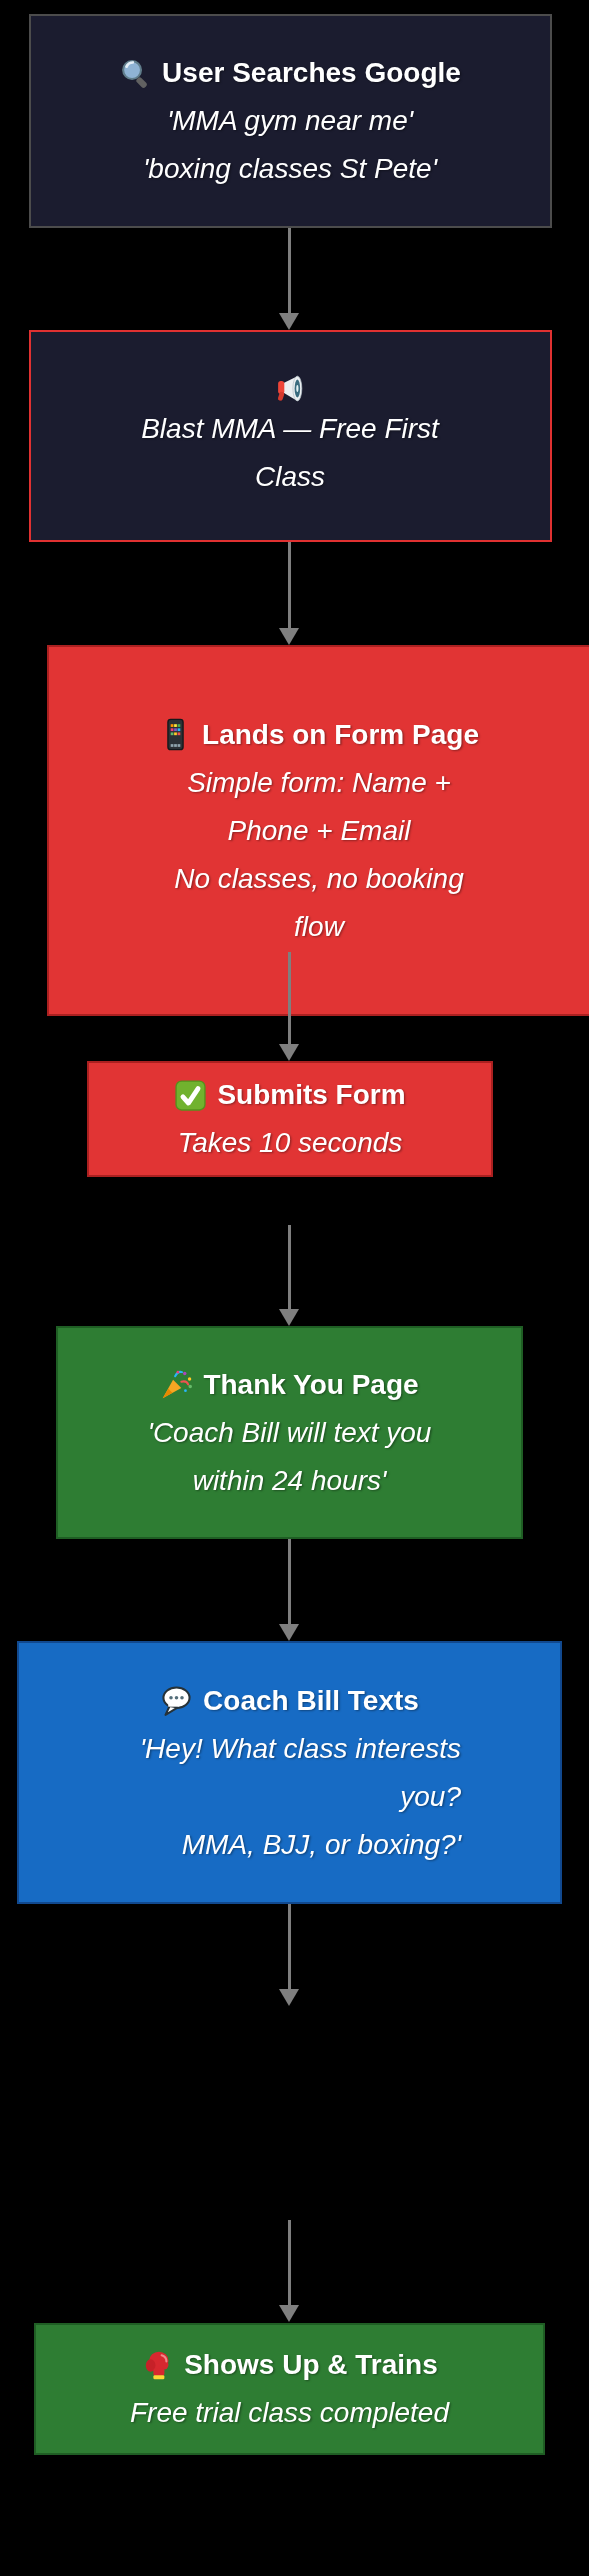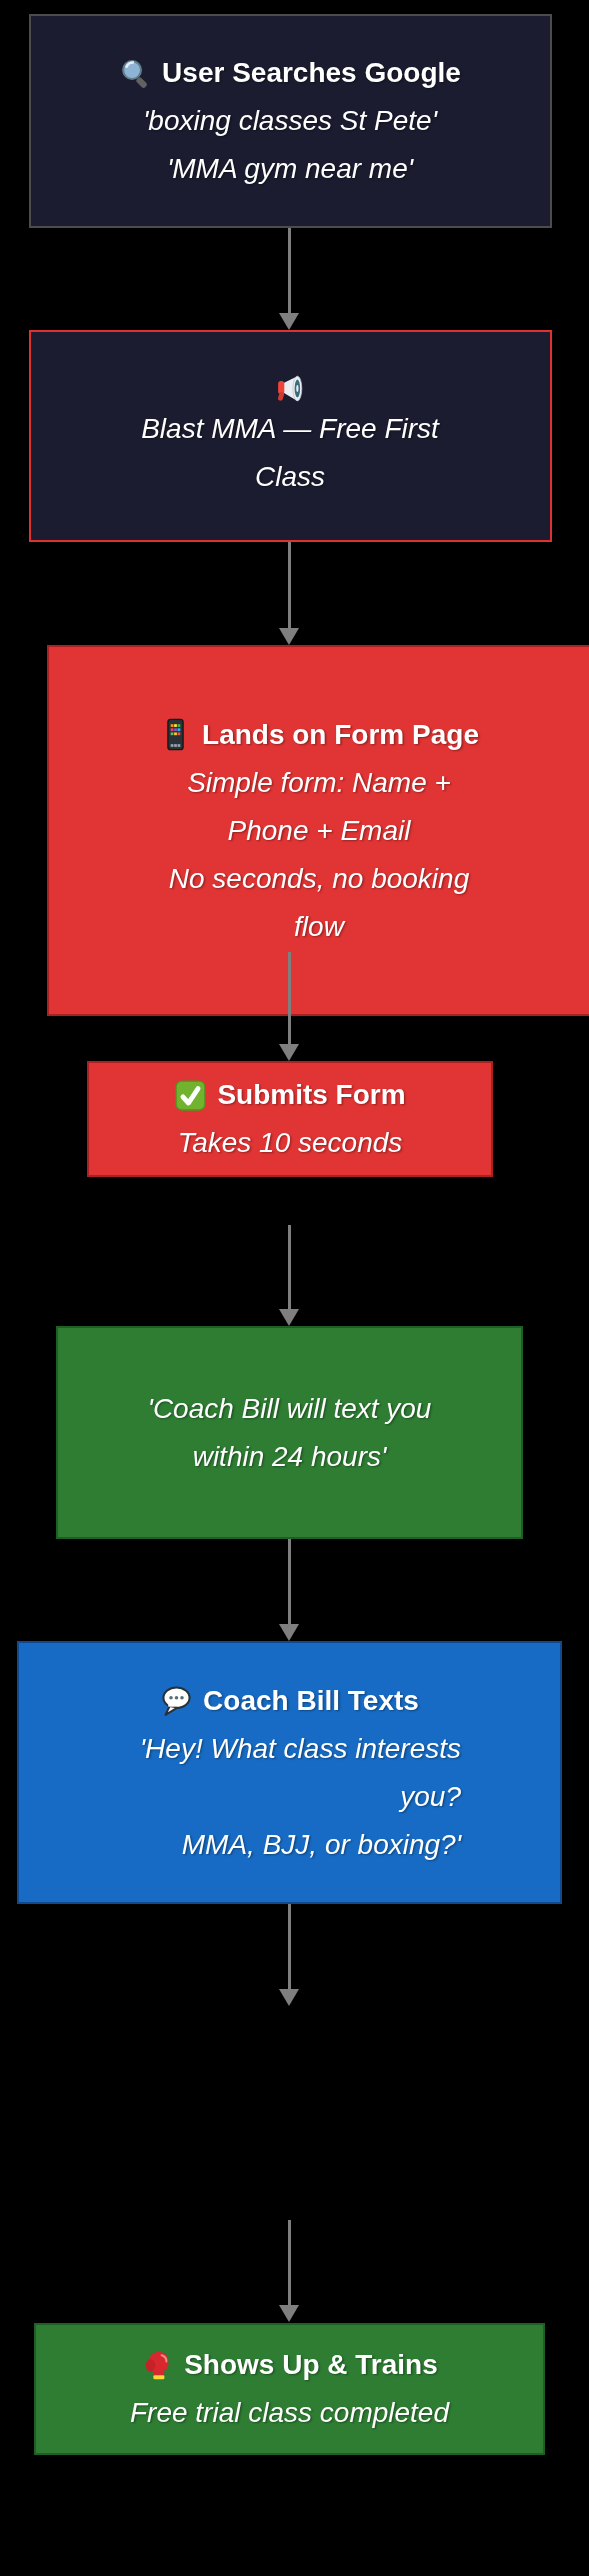--- a/index.html
+++ b/index.html
@@ -63,22 +63,22 @@
       <span class="icon">
         <svg viewBox="0 0 48 48">
           <circle cx="19" cy="19" r="13" fill="#8fb3d4" stroke="#607d8b" stroke-width="3"></circle>
           <path d="M11 14 a10 10 0 0 1 9 -6" stroke="#e3eef7" stroke-width="4" fill="none" stroke-linecap="round"></path>
           <rect x="30" y="28" width="17" height="9" rx="4" fill="#616161" transform="rotate(45 30 28)"></rect>
         </svg>
       </span>
       <span>User Searches Google</span>
     </div>
     <div class="body">
+      <div>'MMA gym near me'</div>
       <div>'boxing classes St Pete'</div>
-      <div>'MMA gym near me'</div>
     </div>
   </div>
   <div class="arrow a1"></div>
 
   <div class="node style-dark-red n2">
     <div class="title">
       <span class="icon">
         <svg viewBox="0 0 48 48">
           <polygon points="14,16 34,6 34,42 14,30" fill="#eceff1"></polygon>
           <ellipse cx="34" cy="24" rx="6.5" ry="18" fill="#eceff1" stroke="#b0bec5" stroke-width="1"></ellipse>
@@ -111,21 +111,21 @@
             <rect x="27" y="21" width="4" height="4" fill="#ef5350"></rect>
           <rect x="17" y="38" width="4" height="4" fill="#90a4ae"></rect>
             <rect x="22" y="38" width="4" height="4" fill="#90a4ae"></rect>
             <rect x="27" y="38" width="4" height="4" fill="#90a4ae"></rect>
         </svg>
       </span>
       <span>Lands on Form Page</span>
     </div>
     <div class="body">
       <div>Simple form: Name + Phone + Email</div>
-      <div>No seconds, no booking flow</div>
+      <div>No classes, no booking flow</div>
     </div>
   </div>
   <div class="arrow a3"></div>
 
   <div class="node style-red n4">
     <div class="title">
       <span class="icon">
         <svg viewBox="0 0 48 48">
           <rect x="3" y="3" width="42" height="42" rx="8" fill="#71b22e" stroke="#54921c" stroke-width="2"></rect>
           <path d="M13 26 l8 9 L35 14" fill="none" stroke="#ffffff" stroke-width="7" stroke-linecap="round" stroke-linejoin="round"></path>
@@ -133,20 +133,36 @@
       </span>
       <span>Submits Form</span>
     </div>
     <div class="body">
       <div>Takes 10 seconds</div>
     </div>
   </div>
   <div class="arrow a4"></div>
 
   <div class="node style-green n5">
+    <div class="title">
+      <span class="icon">
+        <svg viewBox="0 0 48 48">
+          <polygon points="4,44 19,17 31,29" fill="#f5a623"></polygon>
+          <polygon points="4,44 12,30 18,36" fill="#e68900"></polygon>
+          <path d="M22 12 q4 -8 10 -6" stroke="#29b6f6" stroke-width="3" fill="none" stroke-linecap="round"></path>
+          <path d="M31 20 q8 -2 10 4" stroke="#ef5350" stroke-width="3" fill="none" stroke-linecap="round"></path>
+          <circle cx="36" cy="8" r="2.5" fill="#ab47bc"></circle>
+            <circle cx="43" cy="16" r="2.5" fill="#ffca28"></circle>
+          <circle cx="26" cy="6" r="2" fill="#ec407a"></circle>
+            <circle cx="44" cy="27" r="2.5" fill="#66bb6a"></circle>
+          <circle cx="37" cy="33" r="2" fill="#29b6f6"></circle>
+        </svg>
+      </span>
+      <span>Thank You Page</span>
+    </div>
     <div class="body">
       <div>'Coach Bill will text you within 24 hours'</div>
     </div>
   </div>
   <div class="arrow a5"></div>
 
   <div class="node style-blue n6">
     <div class="title">
       <span class="icon">
         <svg viewBox="0 0 48 48">

